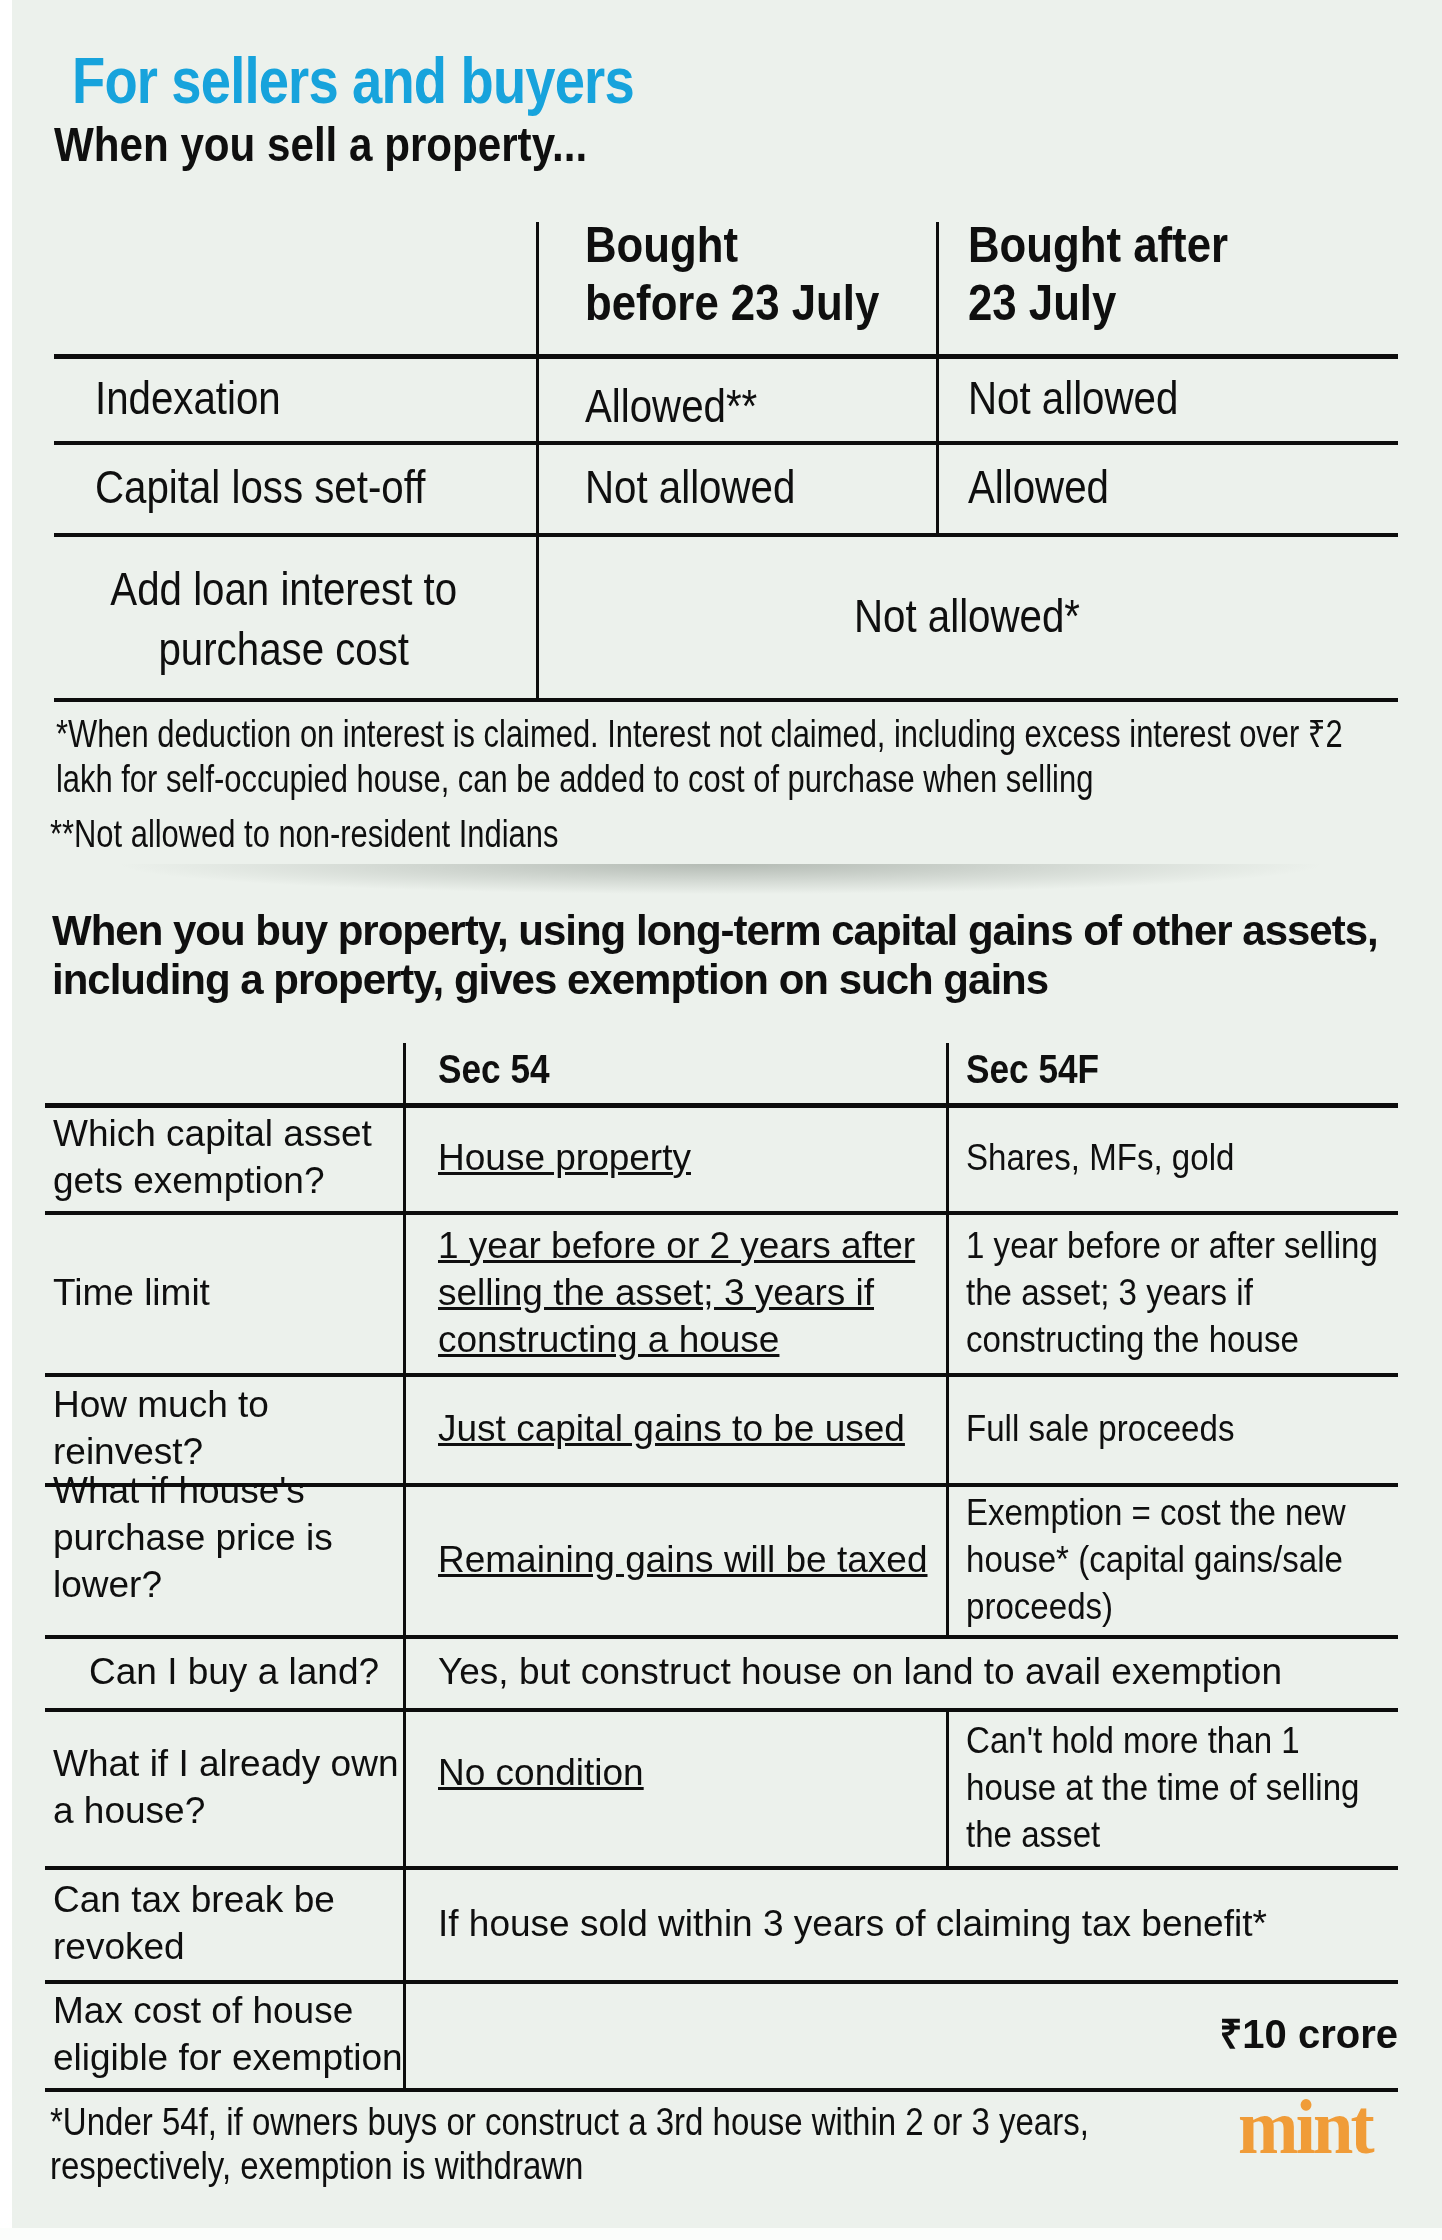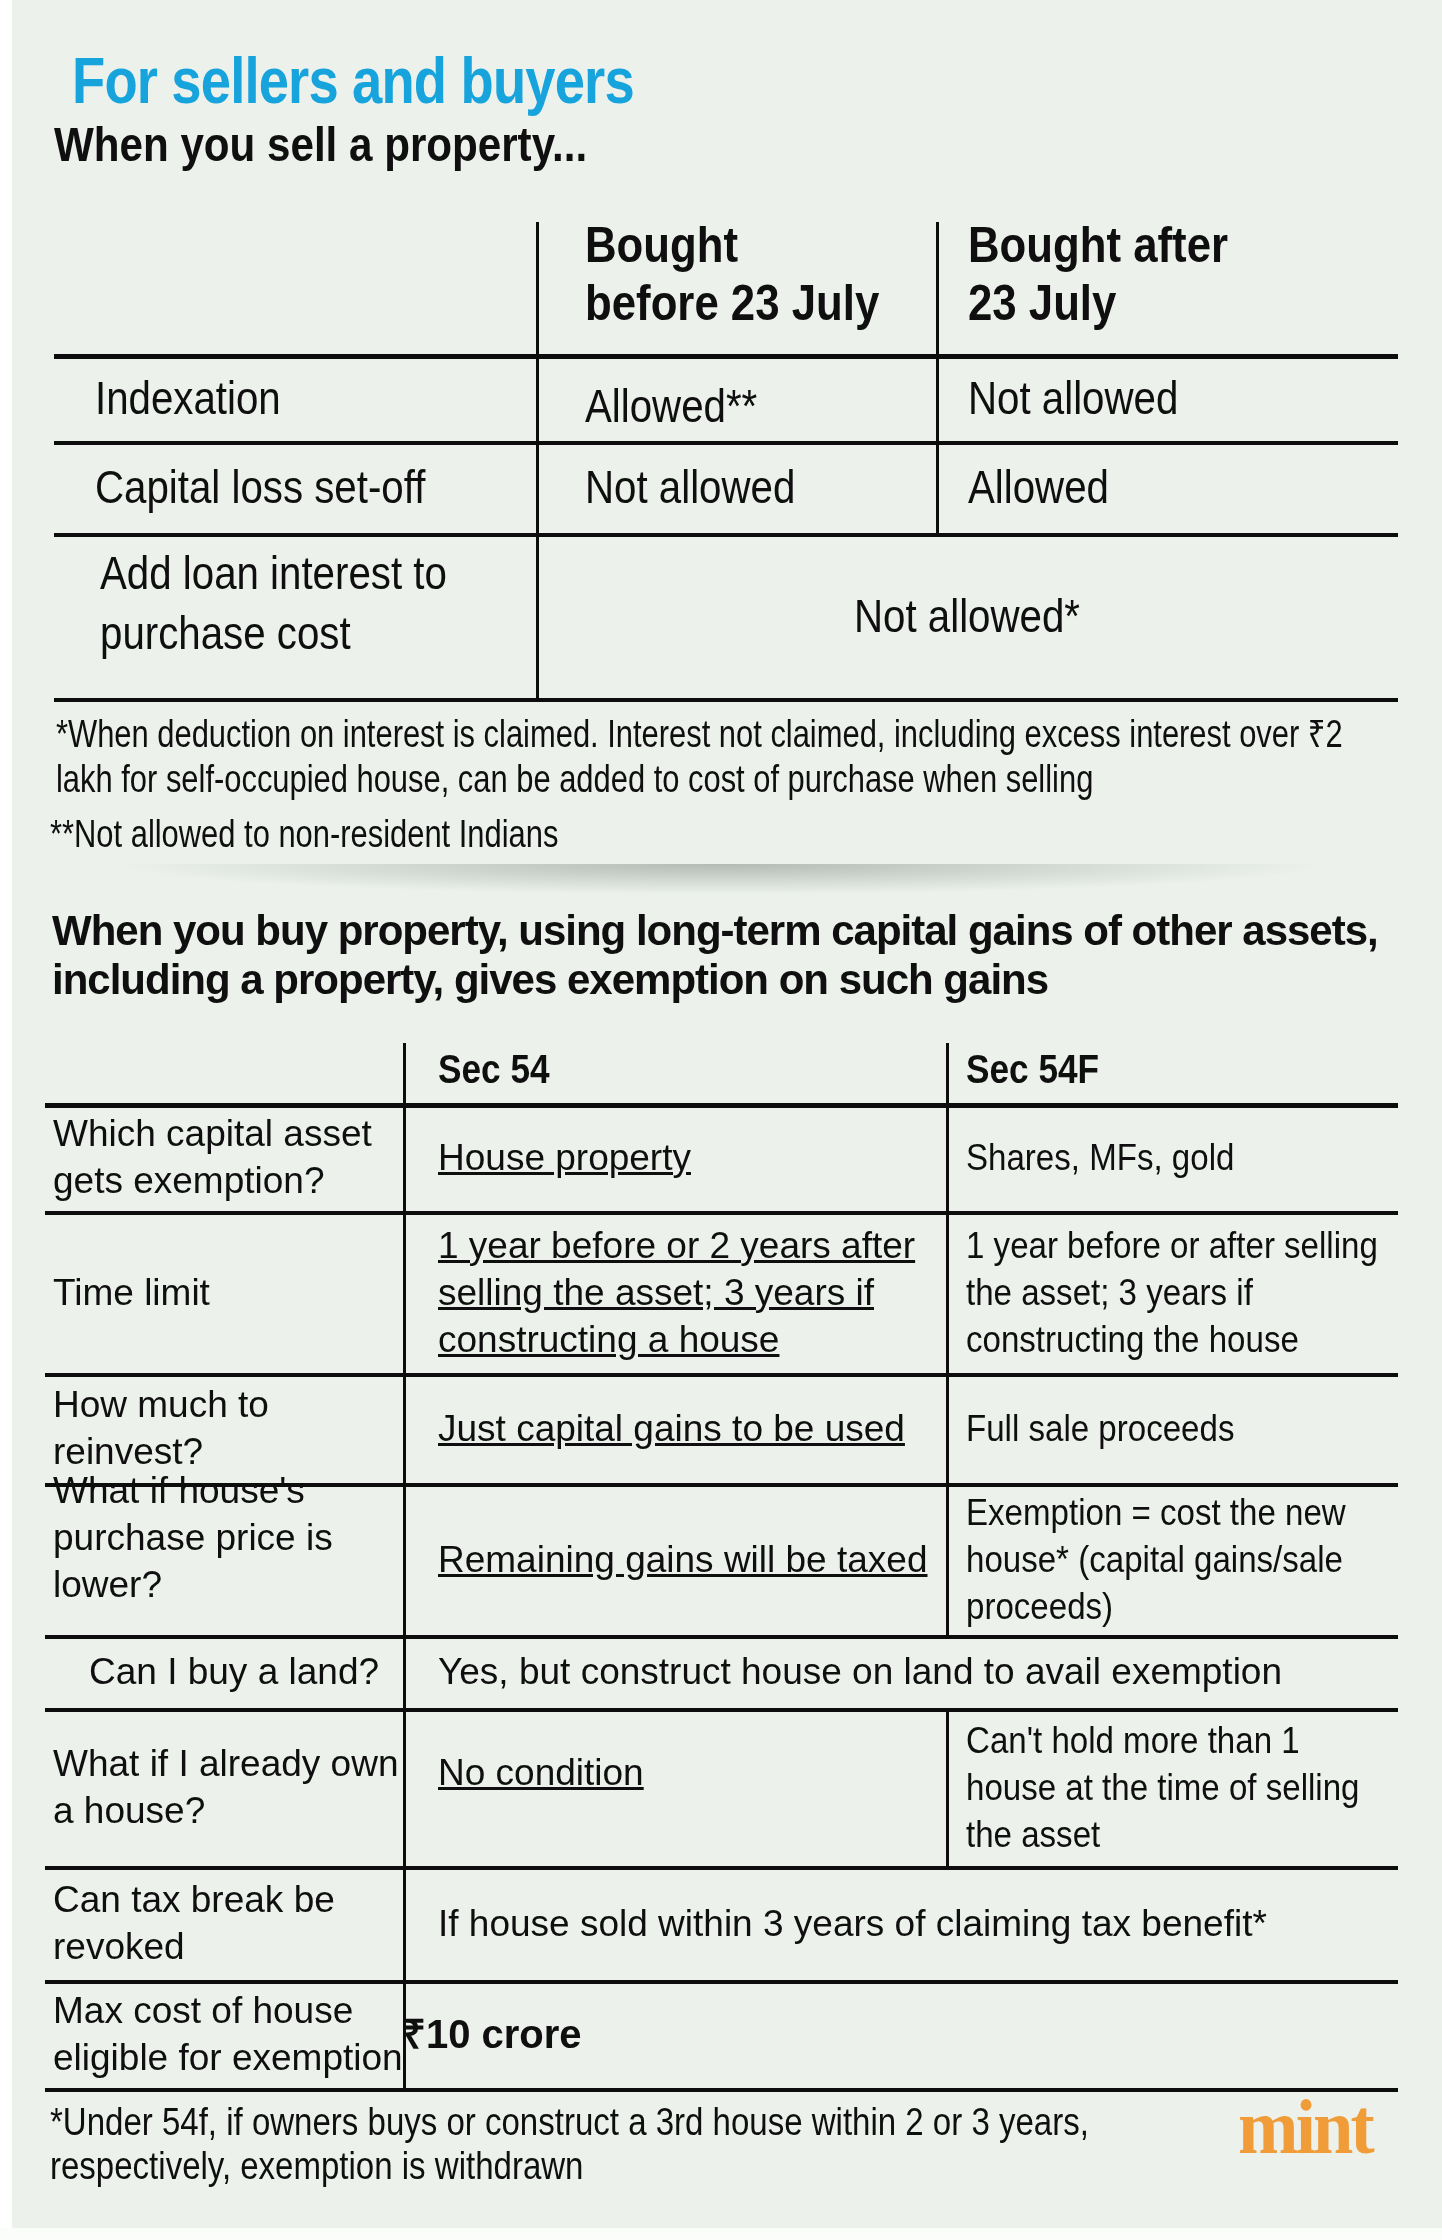--- a/index.html
+++ b/index.html
@@ -22,21 +22,21 @@
           width:100%;text-align:center;}
   .fn{font-size:38px;line-height:45px;transform:scaleX(.813);transform-origin:0 0;width:1650px;}
   
   .s2-head{font-size:42px;font-weight:bold;line-height:49px;letter-spacing:-1px;width:1360px;}
   .t2h{font-size:40px;font-weight:bold;transform:scaleX(.88);transform-origin:0 50%;white-space:nowrap;}
   .t2{font-size:37px;line-height:47px;}
   .w360{width:360px;}
   .w500{width:500px;text-decoration:underline;}
   .w474{width:474px;transform:scaleX(.894);transform-origin:0 50%;}
   .w950{width:950px;}
-  .t2big{font-size:40px;font-weight:bold;width:100%;text-align:left;}
+  .t2big{font-size:40px;font-weight:bold;width:100%;text-align:right;}
   .foot{font-size:38px;line-height:44px;transform:scaleX(.869);transform-origin:0 0;width:1390px;}
   
   .hl{position:absolute;background:#0d0d0d;height:4px;}
   .vl{position:absolute;background:#0d0d0d;width:3px;}
   .shadow{position:absolute;left:0;top:864px;width:1442px;height:42px;
           background:radial-gradient(ellipse 58% 100% at 50% 0,rgba(95,105,95,.40),rgba(95,105,95,0) 72%);}
   .leftstrip{position:absolute;left:0;top:0;width:12px;height:2240px;background:#ffffff;}
   .botstrip{position:absolute;left:0;top:2228px;width:1442px;height:12px;background:#fbfdfb;}
   .mint{font-family:"Liberation Serif",serif;font-weight:bold;font-size:78px;letter-spacing:-3px;
         transform:scaleX(.93);transform-origin:0 0;white-space:nowrap;}
@@ -79,21 +79,21 @@
   <div class="cell" style="left:95px;top:441px;height:92px;width:430px;">
     <span class="t1txt">Capital loss set-off</span>
   </div>
   <div class="cell" style="left:585px;top:441px;height:92px;width:340px;">
     <span class="t1txt">Not allowed</span>
   </div>
   <div class="cell" style="left:968px;top:441px;height:92px;width:420px;">
     <span class="t1txt">Allowed</span>
   </div>
 
-  <div class="cell" style="left:100px;top:517px;height:171px;width:430px;">
+  <div class="cell" style="left:100px;top:533px;height:171px;width:430px;text-align:center;">
     <span class="t1wrap">Add loan interest to purchase cost</span>
   </div>
   <div class="cell" style="left:536px;top:533px;height:165px;width:862px;justify-content:center;">
     <span class="t1span">Not allowed*</span>
   </div>
 
   <div class="abs fn" style="left:56px;top:712px;">*When deduction on interest is claimed. Interest not claimed, including excess interest over ₹2 lakh for self-occupied house, can be added to cost of purchase when selling</div>
   <div class="abs fn" style="left:50px;top:812px;">**Not allowed to non-resident Indians</div>
 
   <div class="shadow"></div>

